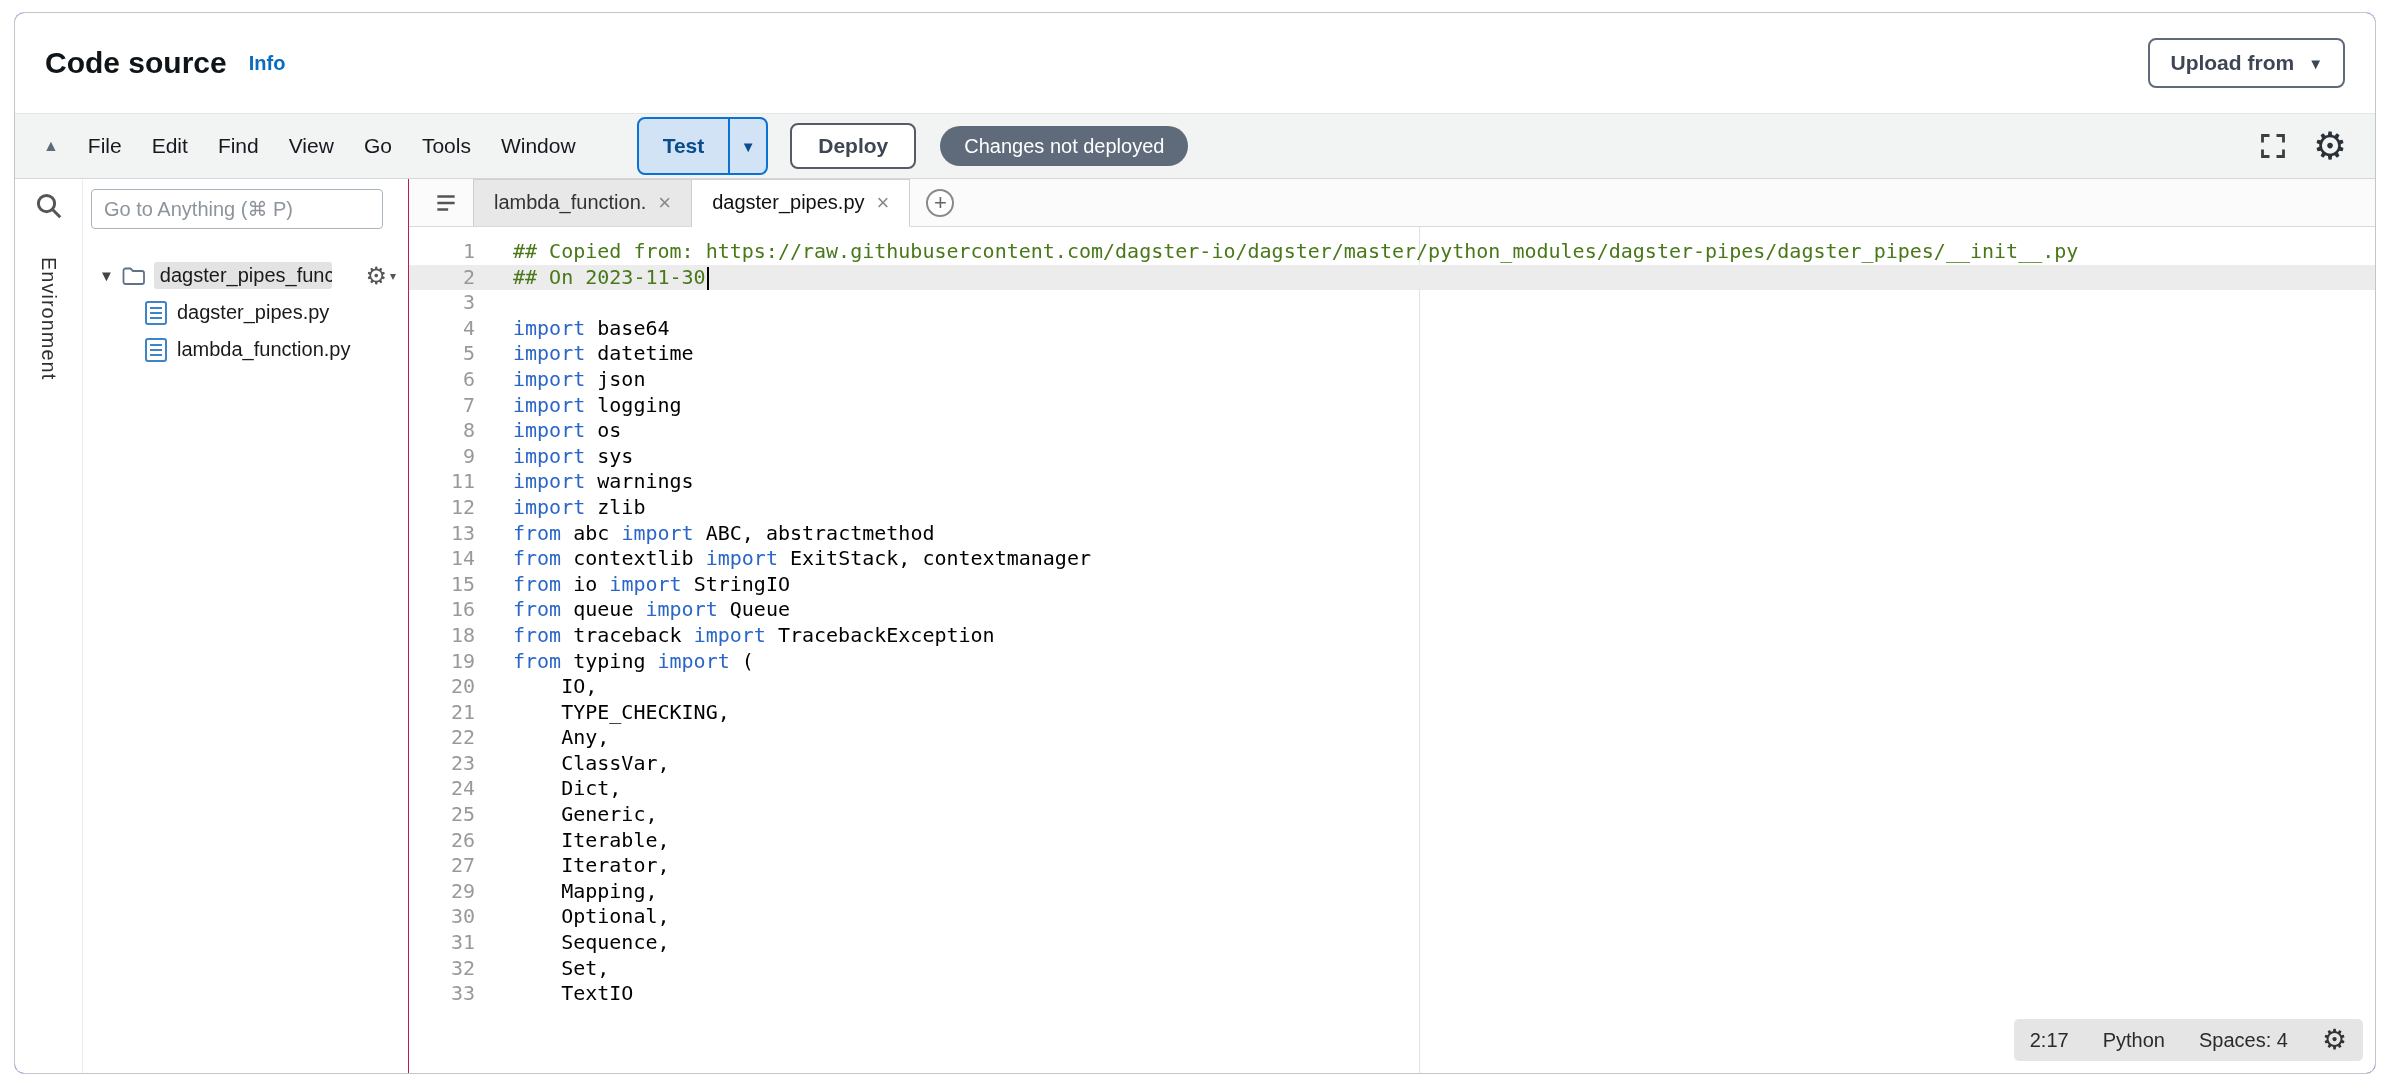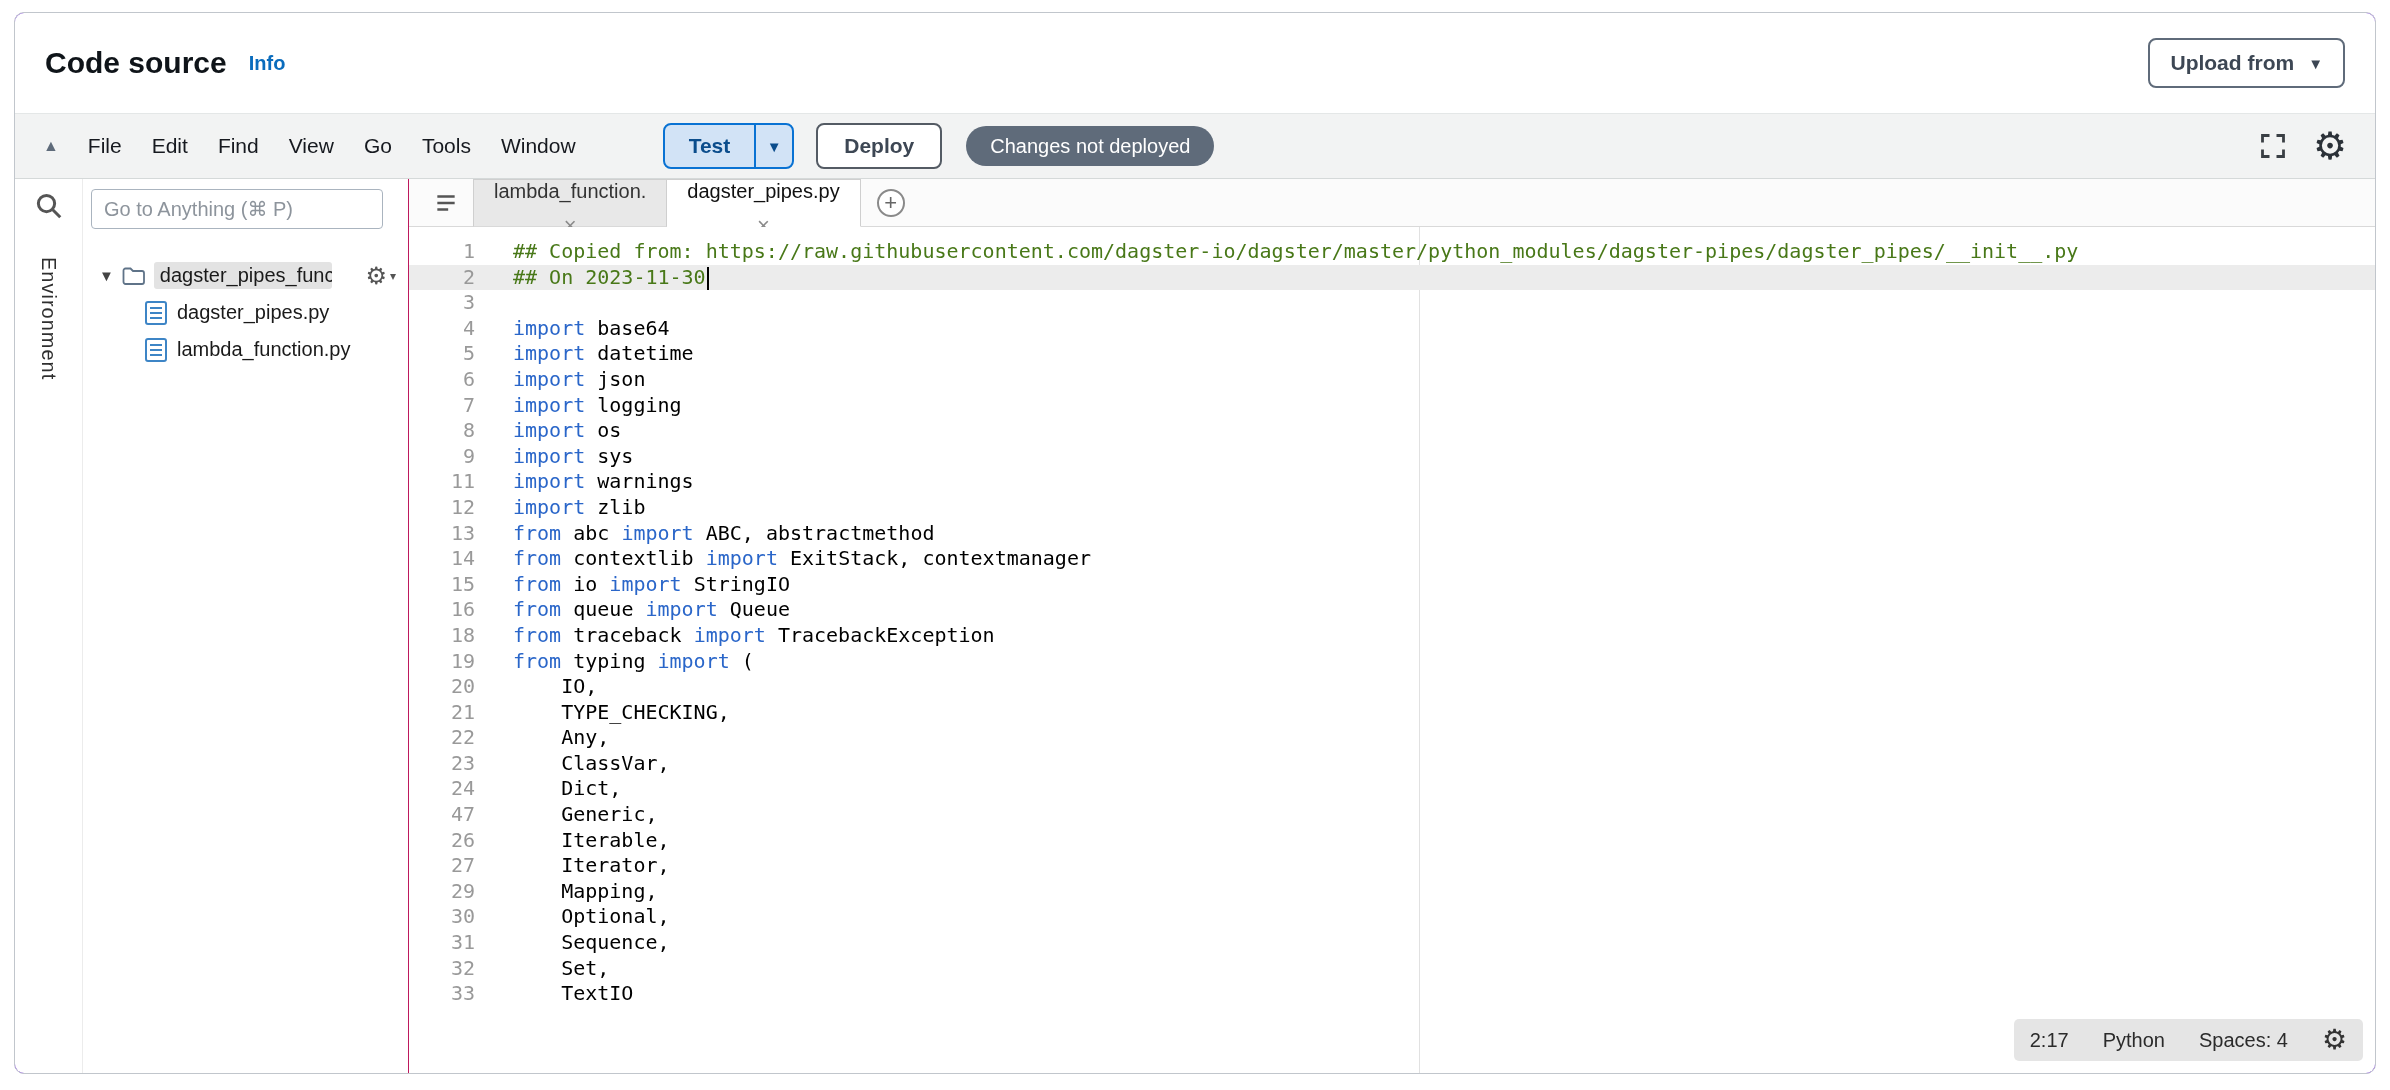--- a/index.html
+++ b/index.html
@@ -19,21 +19,21 @@
                 padding:0 20px; border:2px solid #5f6b7a; border-radius:8px; background:#fff;
                 font-size:21px; font-weight:bold; color:#3d4754; cursor:pointer; }
   .caret-down { font-size:15px; color:#3d4754; }
 
   
   .menubar { height:66px; flex:0 0 66px; display:flex; align-items:center;
              background:#f2f3f3; border-top:1px solid #e4e7e7; border-bottom:1px solid #d5d9d9;
              padding:0 20px; }
   .collapse-icon { font-size:16px; color:#5f6b7a; margin:0 14px 0 8px; cursor:pointer; }
   .menu-item { padding:0 15px; font-size:21px; color:#16191f; cursor:pointer; }
-  .test-split { margin-left:72px; display:flex; height:46px; border:2px solid #0972d3;
+  .test-split { margin-left:46px; display:flex; height:58px; border:2px solid #0972d3;
                 border-radius:8px; overflow:hidden; background:#d2e3f6; }
   .test-main { padding:0 24px; display:flex; align-items:center; font-size:21px;
                font-weight:bold; color:#0b4d8c; cursor:pointer; }
   .test-arrow { width:38px; display:flex; align-items:center; justify-content:center;
                 border-left:2px solid #0972d3; color:#0b4d8c; font-size:15px; cursor:pointer; }
   .deploy-btn { margin-left:22px; height:46px; padding:0 26px; display:flex; align-items:center;
                 border:2px solid #545b64; border-radius:8px; background:#fff;
                 font-size:21px; font-weight:bold; color:#3d4754; cursor:pointer; }
   .badge { margin-left:24px; height:40px; display:flex; align-items:center; padding:0 24px;
            background:#5f6b7a; color:#fff; border-radius:24px; font-size:20px; }
@@ -73,21 +73,21 @@
                        background:#3d85c6; box-shadow:0 5px 0 #3d85c6, 0 10px 0 #3d85c6; }
 
   
   .editor-col { flex:1; display:flex; flex-direction:column; min-width:0; position:relative; }
   .tabbar { height:48px; flex:0 0 48px; display:flex; align-items:center; background:#fbfbfb;
             border-bottom:1px solid #d9d9d9; padding-left:10px; }
   .tablist-icon { width:26px; height:26px; margin:0 14px; cursor:pointer; }
   .tabs { display:flex; height:48px; }
   .tab { display:flex; align-items:center; gap:12px; padding:0 20px; font-size:20px; color:#333;
          background:#e8e8e8; border:1px solid #cfcfcf; border-bottom:1px solid #d9d9d9;
-         cursor:pointer; white-space:nowrap;flex-direction:column; }
+         cursor:pointer; white-space:nowrap; }
   .tab + .tab { border-left:none; }
   .tab.active { background:#fff; border-bottom:1px solid #ffffff; color:#111; }
   .tab-close { color:#8a8a8a; font-size:22px; line-height:1; cursor:pointer; }
   .newtab-btn { margin-left:16px; width:28px; height:28px; border:2px solid #8a8a8a; border-radius:50%;
                 color:#666; font-size:22px; line-height:24px; text-align:center; cursor:pointer;
                 background:#fff; }
 
   .editor { flex:1; position:relative; overflow:hidden; background:#fff; padding-top:12px;
             font-family:"DejaVu Sans Mono", monospace; font-size:20px; }
   .print-margin { position:absolute; top:0; bottom:0; left:1010px; width:1px; background:#e1e1e1; }
@@ -217,21 +217,21 @@
             <div class="line"><span class="ln">14</span><span class="lc"><span class="tok-kw">from</span><span> contextlib </span><span class="tok-kw">import</span><span> ExitStack, contextmanager</span></span></div>
             <div class="line"><span class="ln">15</span><span class="lc"><span class="tok-kw">from</span><span> io </span><span class="tok-kw">import</span><span> StringIO</span></span></div>
             <div class="line"><span class="ln">16</span><span class="lc"><span class="tok-kw">from</span><span> queue </span><span class="tok-kw">import</span><span> Queue</span></span></div>
             <div class="line"><span class="ln">18</span><span class="lc"><span class="tok-kw">from</span><span> traceback </span><span class="tok-kw">import</span><span> TracebackException</span></span></div>
             <div class="line"><span class="ln">19</span><span class="lc"><span class="tok-kw">from</span><span> typing </span><span class="tok-kw">import</span><span> (</span></span></div>
             <div class="line"><span class="ln">20</span><span class="lc"><span>    IO,</span></span></div>
             <div class="line"><span class="ln">21</span><span class="lc"><span>    TYPE_CHECKING,</span></span></div>
             <div class="line"><span class="ln">22</span><span class="lc"><span>    Any,</span></span></div>
             <div class="line"><span class="ln">23</span><span class="lc"><span>    ClassVar,</span></span></div>
             <div class="line"><span class="ln">24</span><span class="lc"><span>    Dict,</span></span></div>
-            <div class="line"><span class="ln">47</span><span class="lc"><span>    Generic,</span></span></div>
+            <div class="line"><span class="ln">25</span><span class="lc"><span>    Generic,</span></span></div>
             <div class="line"><span class="ln">26</span><span class="lc"><span>    Iterable,</span></span></div>
             <div class="line"><span class="ln">27</span><span class="lc"><span>    Iterator,</span></span></div>
             <div class="line"><span class="ln">29</span><span class="lc"><span>    Mapping,</span></span></div>
             <div class="line"><span class="ln">30</span><span class="lc"><span>    Optional,</span></span></div>
             <div class="line"><span class="ln">31</span><span class="lc"><span>    Sequence,</span></span></div>
             <div class="line"><span class="ln">32</span><span class="lc"><span>    Set,</span></span></div>
             <div class="line"><span class="ln">33</span><span class="lc"><span>    TextIO</span></span></div>
           </div>
       </div>
 

